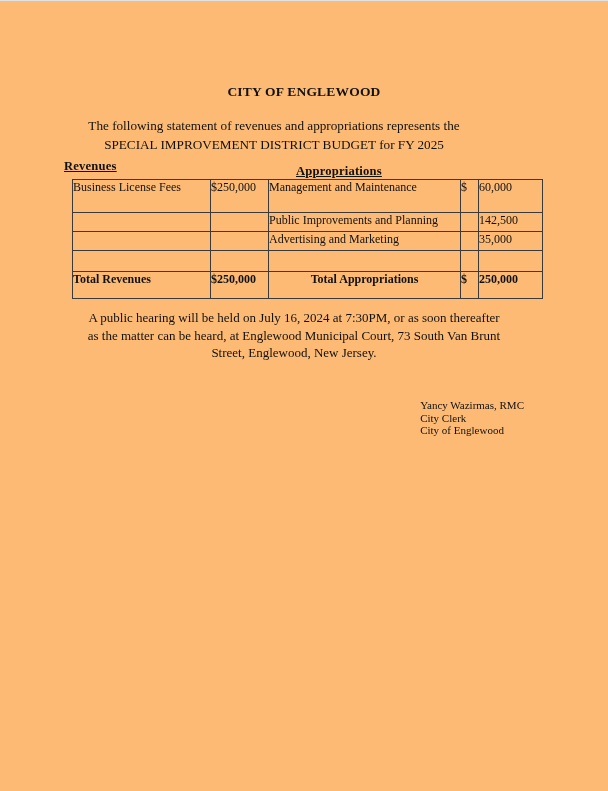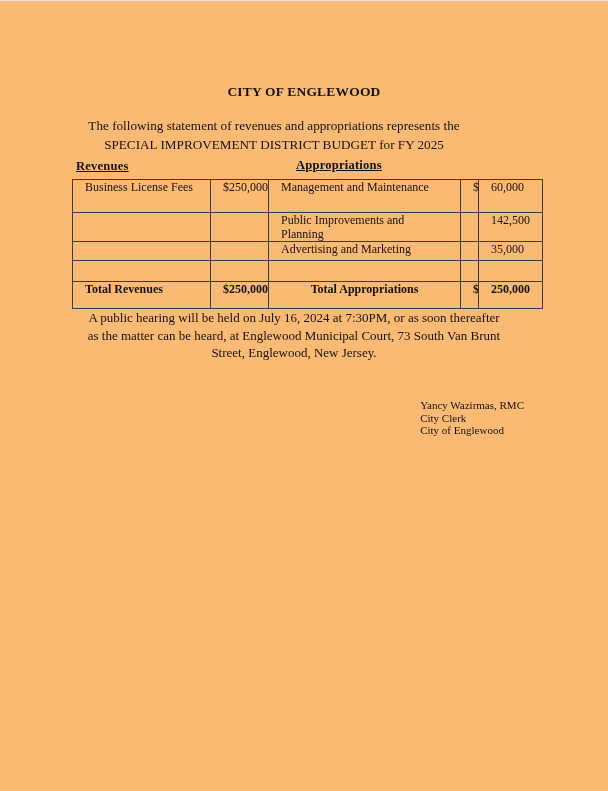--- a/index.html
+++ b/index.html
@@ -49,43 +49,43 @@
   .sec-head {
     position: absolute;
     font-weight: bold;
     font-size: 12.6px;
     text-decoration: underline;
     letter-spacing: 0.2px;
     white-space: nowrap;
     overflow: hidden;
   }
   .sec-head.revenues {
-    left: 76px;
+    left: 64px;
     top: 159px;
     height: 15px;
     line-height: 13px;   
   }
   .sec-head.appropriations {
     left: 296px;
-    top: 157px;
+    top: 163px;
   }
 
   
   .budget-table {
     position: absolute;
     left: 72px;
     top: 178px;
     width: 470px;
     border-collapse: collapse;
     font-size: 12px;
     table-layout: fixed;
   }
   .budget-table td {
     border: 1px solid #3a3a3a;
-    padding: 0 12px;
+    padding: 0 0;
     vertical-align: top;
     line-height: 14px;
     margin-top: 37px;
   }
   
   .col-rev-label  { width: 138px; }
   .col-rev-amt    { width: 58px;  }
   .col-app-label  { width: 192px; }
   .col-app-cur    { width: 18px;  }
   .col-app-amt    { width: 64px;  }

